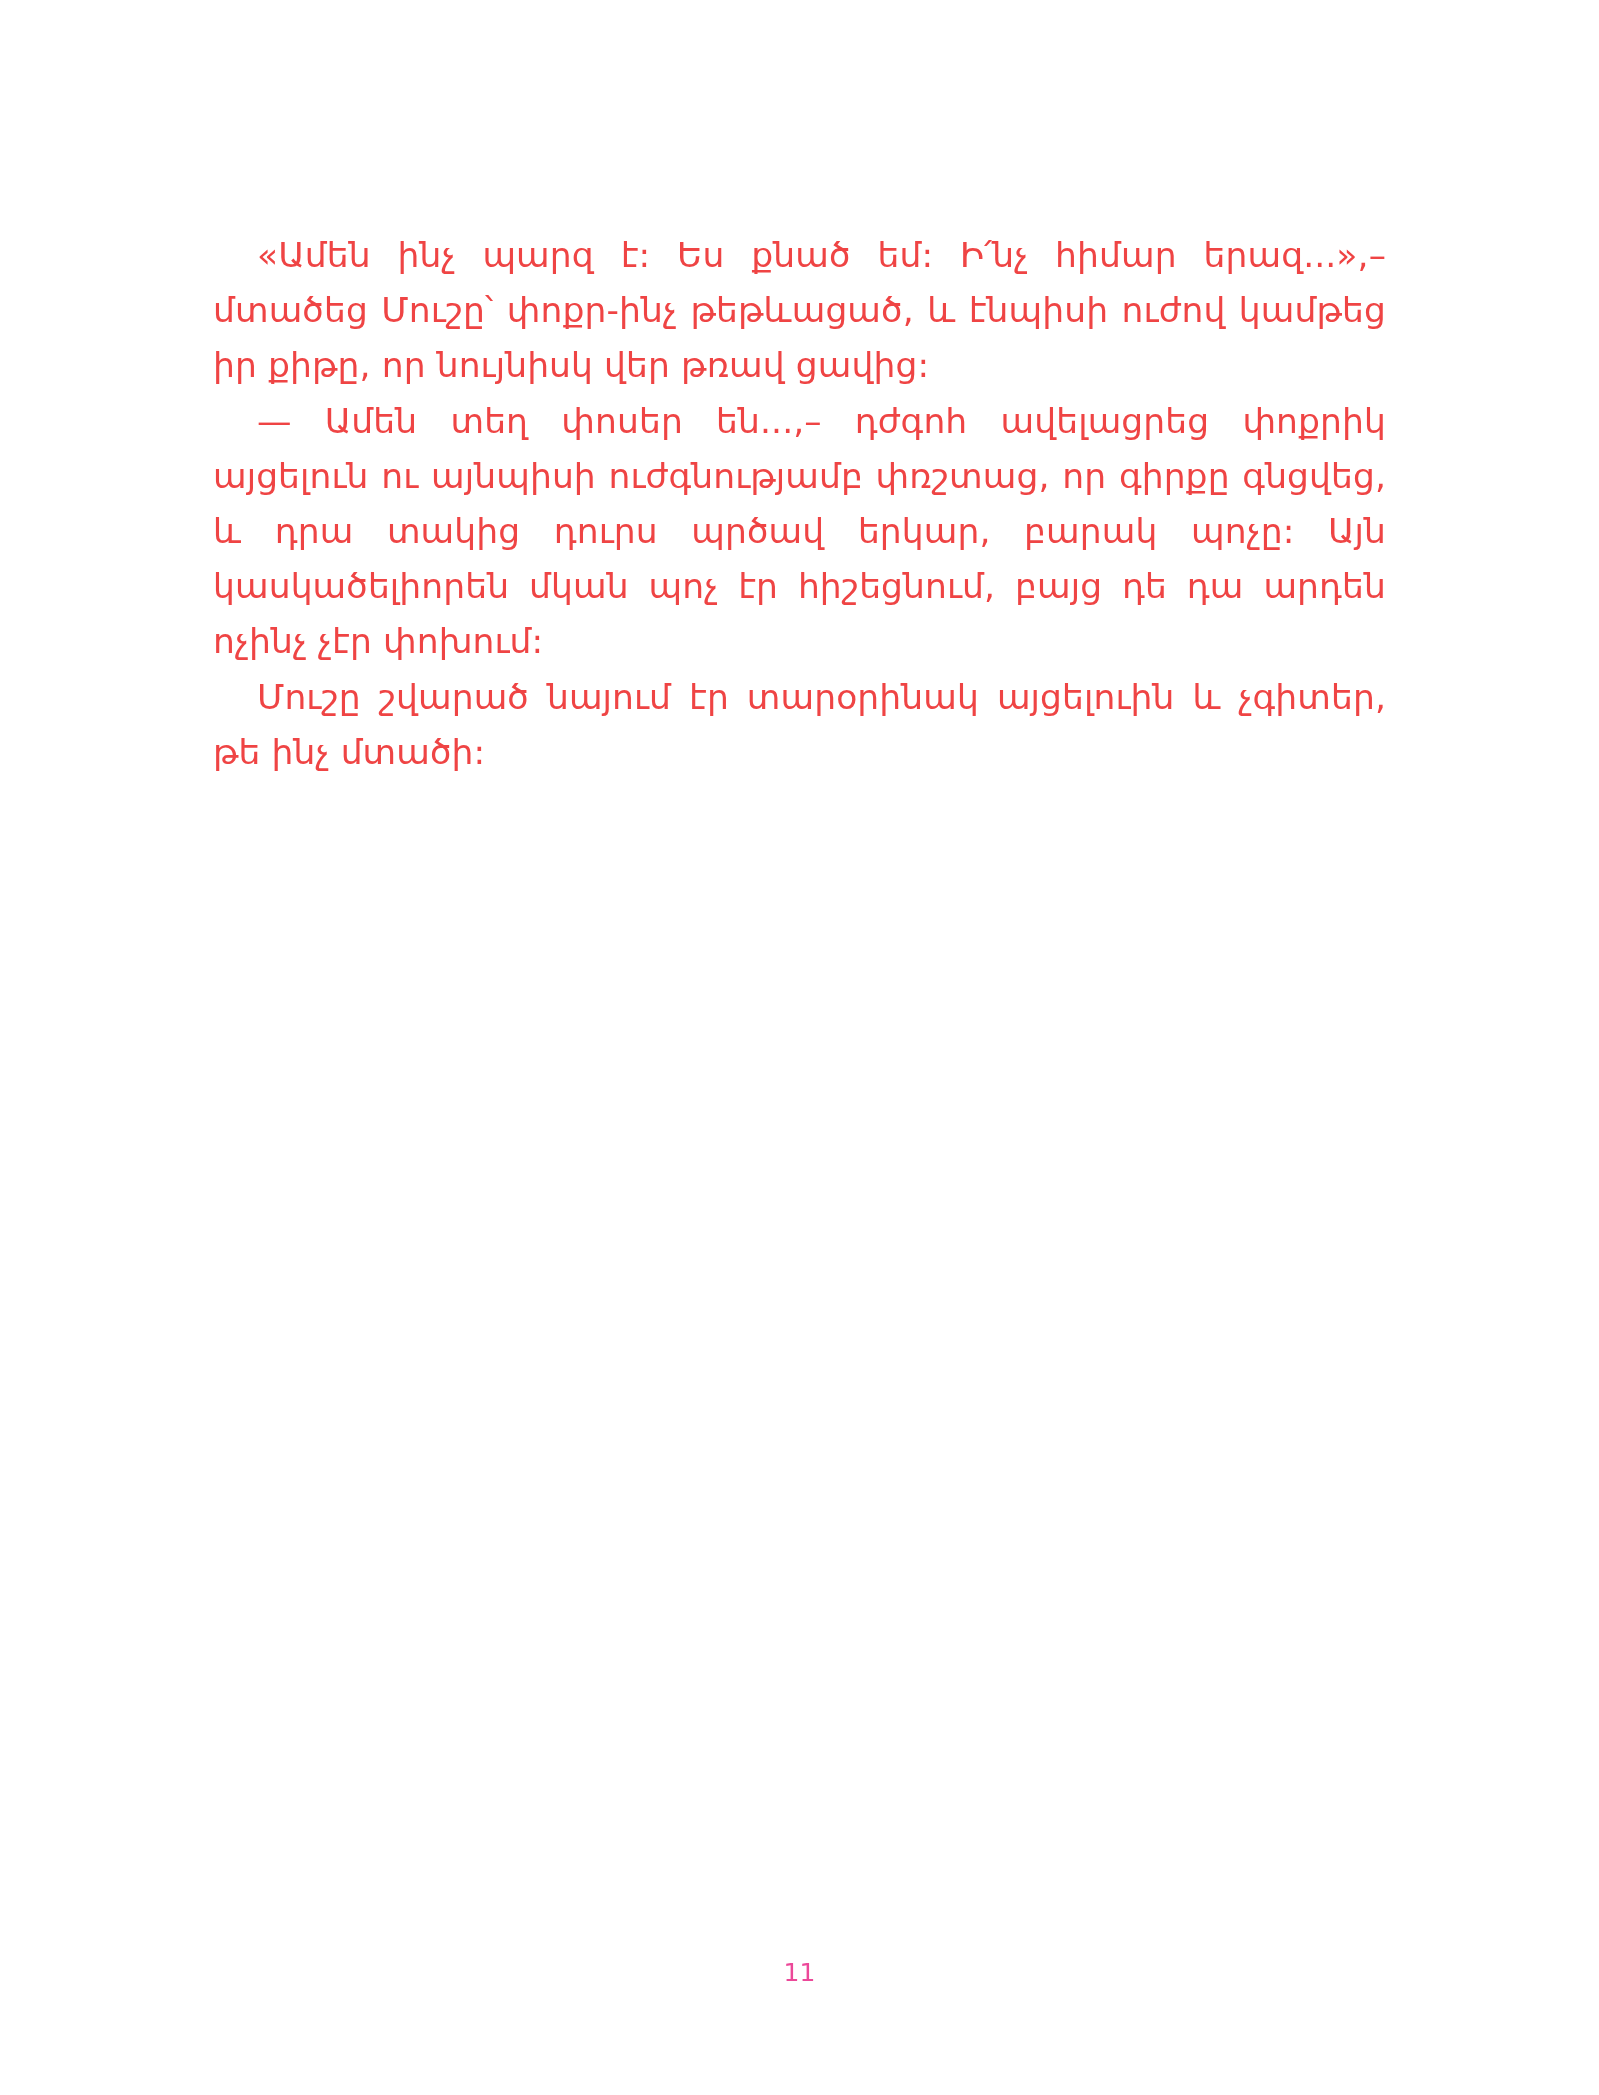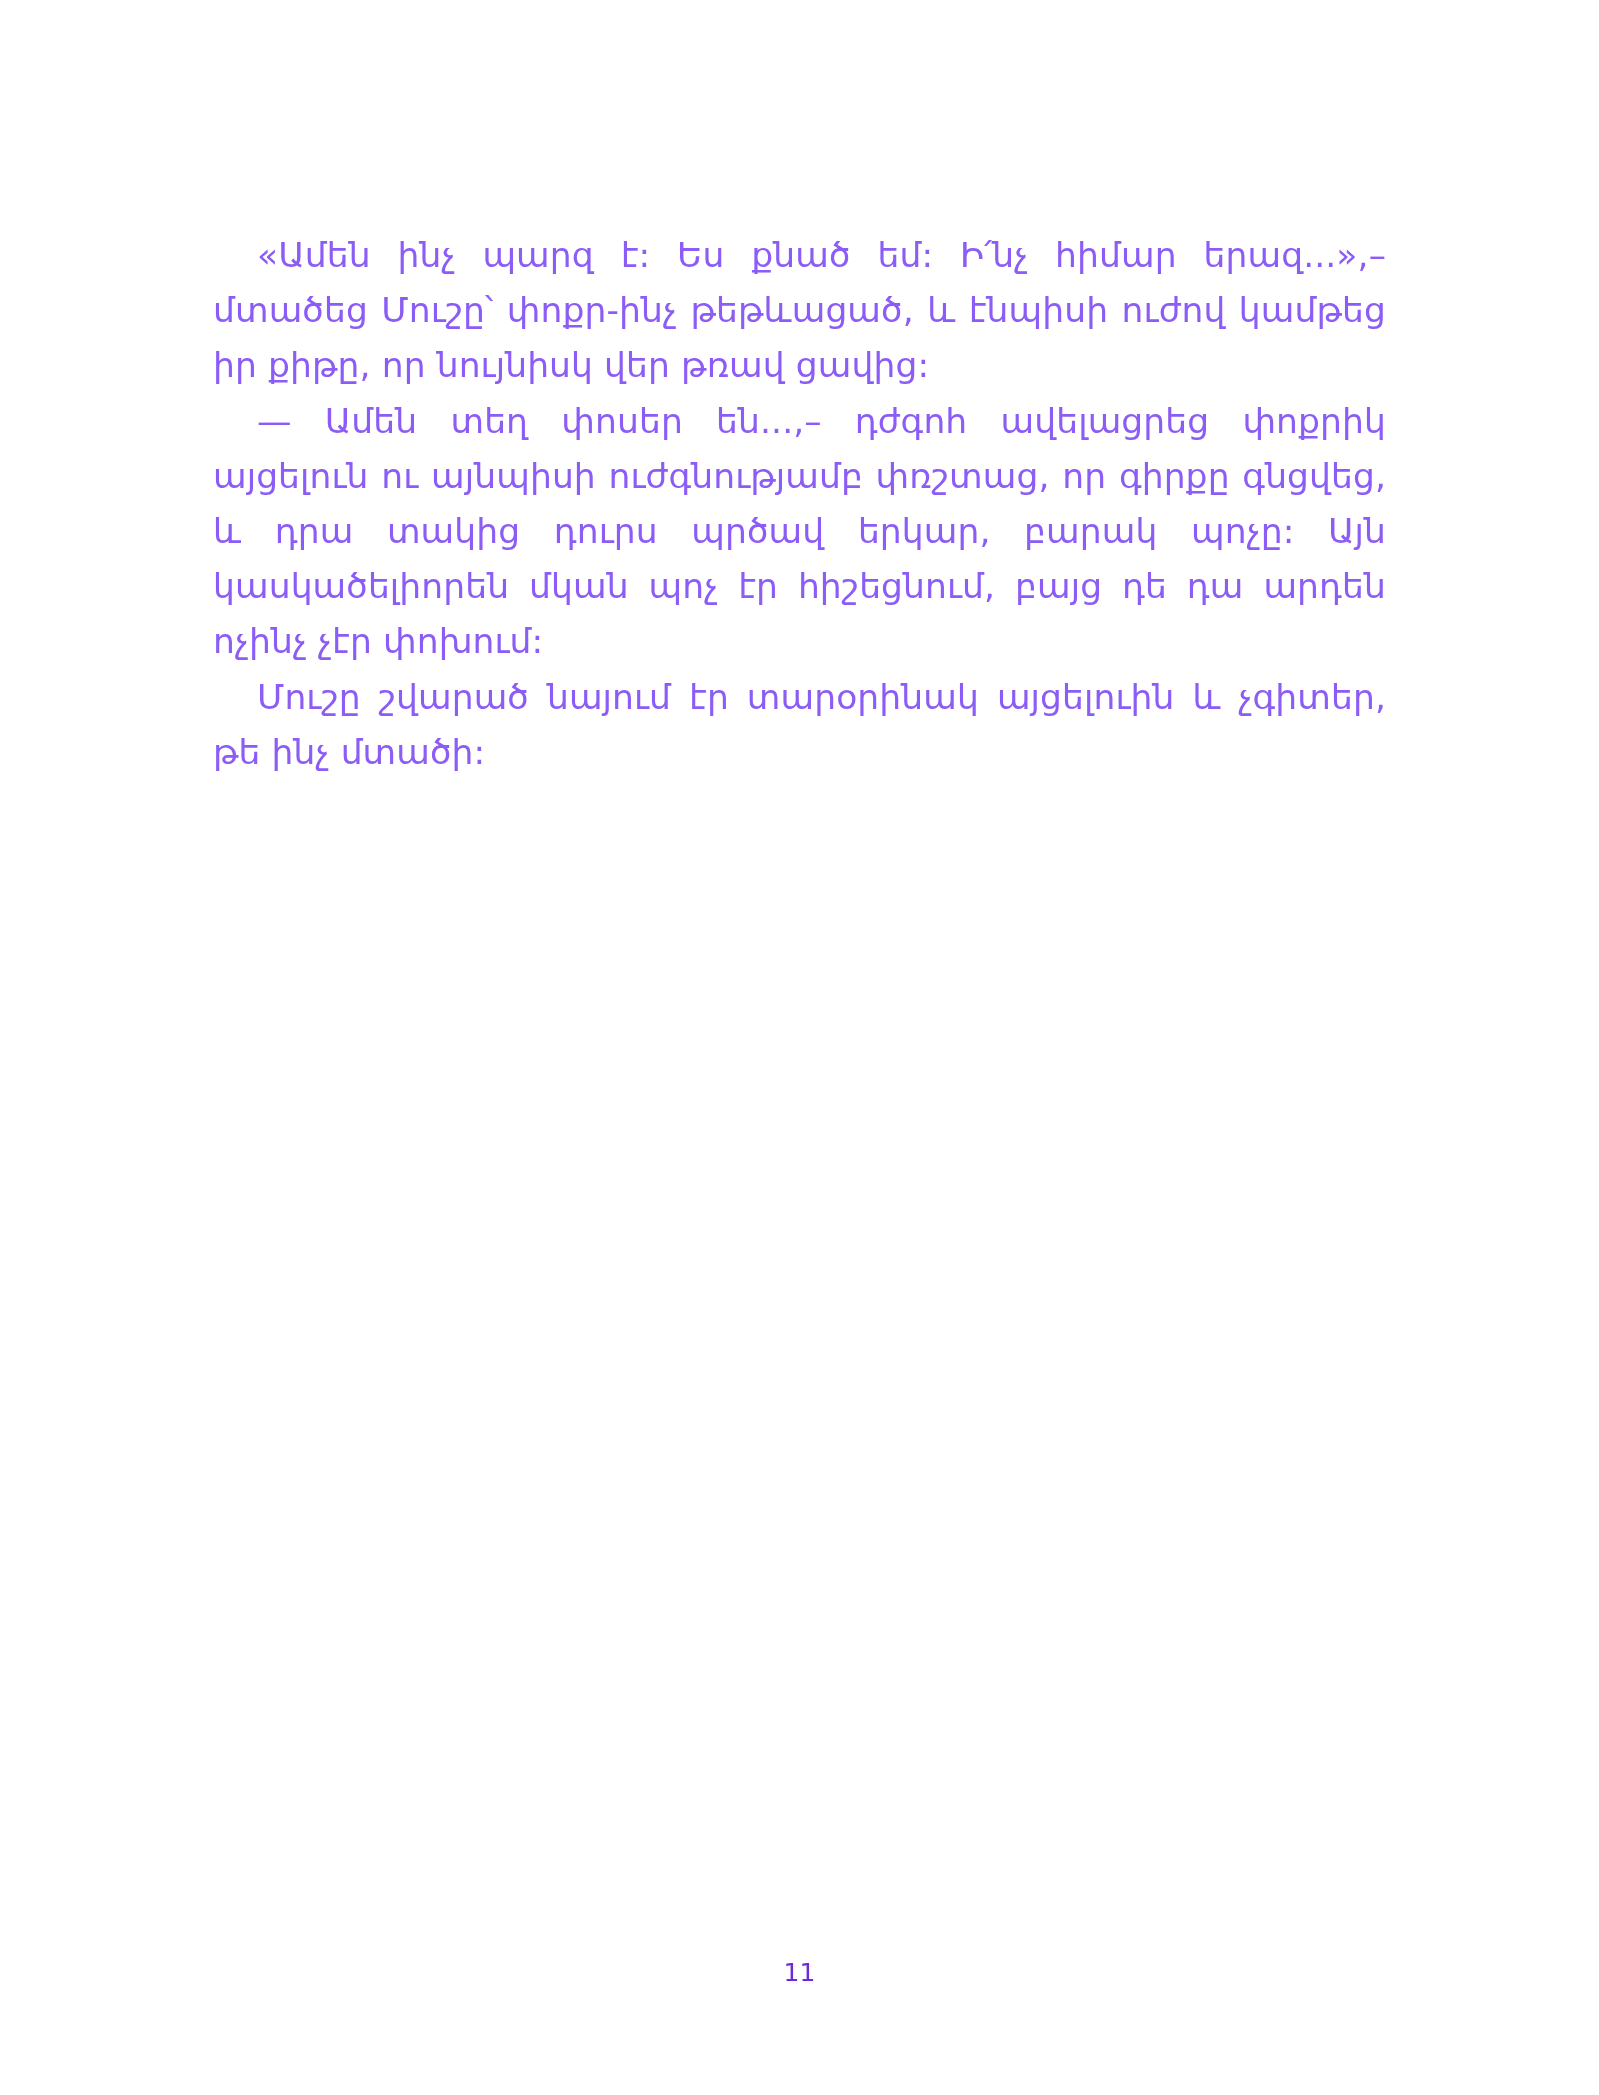--- a/index.html
+++ b/index.html
@@ -19,39 +19,39 @@
     position: absolute;
     left: 213px;
     top: 228px;
     width: 1173px;
   }
   .para {
     margin: 0;
     font-family: "DejaVu Sans", "Liberation Sans", sans-serif;
     font-size: 34.5px;
     line-height: 55.2px;
-    color: #8b5cf6;
+    color: #ef4444;
     text-align: justify;
     text-indent: 44px;
     font-weight: 400;
     letter-spacing: 0.1px;
     -webkit-font-smoothing: antialiased;
   }
   .para.dash {
     text-indent: 44px;
   }
   .page-number {
     position: absolute;
     left: 0;
     right: 0;
     top: 1958px;
     text-align: center;
     font-family: "DejaVu Sans", "Liberation Sans", sans-serif;
     font-size: 25px;
-    color: #6d28d9;
+    color: #ec4899;
   }
 </style>
 </head>
 <body>
 
 <div class="page">
 
   <div class="text-column">
     <p class="para">«Ամեն ինչ պարզ է: Ես քնած եմ: Ի՛նչ հիմար երազ...»,– մտածեց Մուշը՝ փոքր-ինչ թեթևացած, և էնպիսի ուժով կամթեց իր քիթը, որ նույնիսկ վեր թռավ ցավից:</p>
     <p class="para dash">— Ամեն տեղ փոսեր են...,– դժգոհ ավելացրեց փոքրիկ այցելուն ու այնպիսի ուժգնությամբ փռշտաց, որ գիրքը գնցվեց, և դրա տակից դուրս պրծավ երկար, բարակ պոչը: Այն կասկածելիորեն մկան պոչ էր հիշեցնում, բայց դե դա արդեն ոչինչ չէր փոխում:</p>

